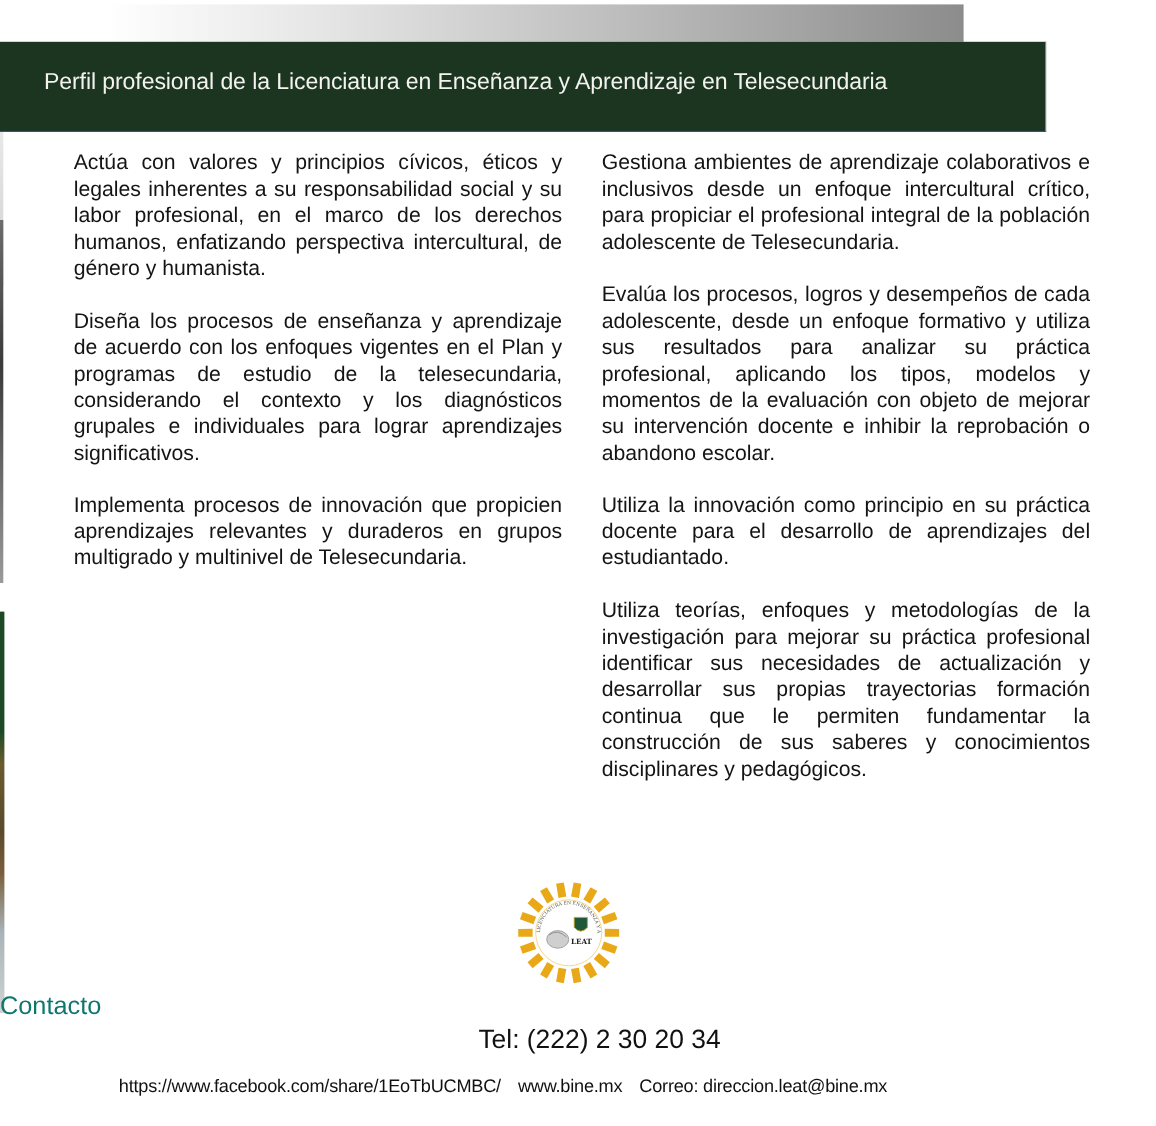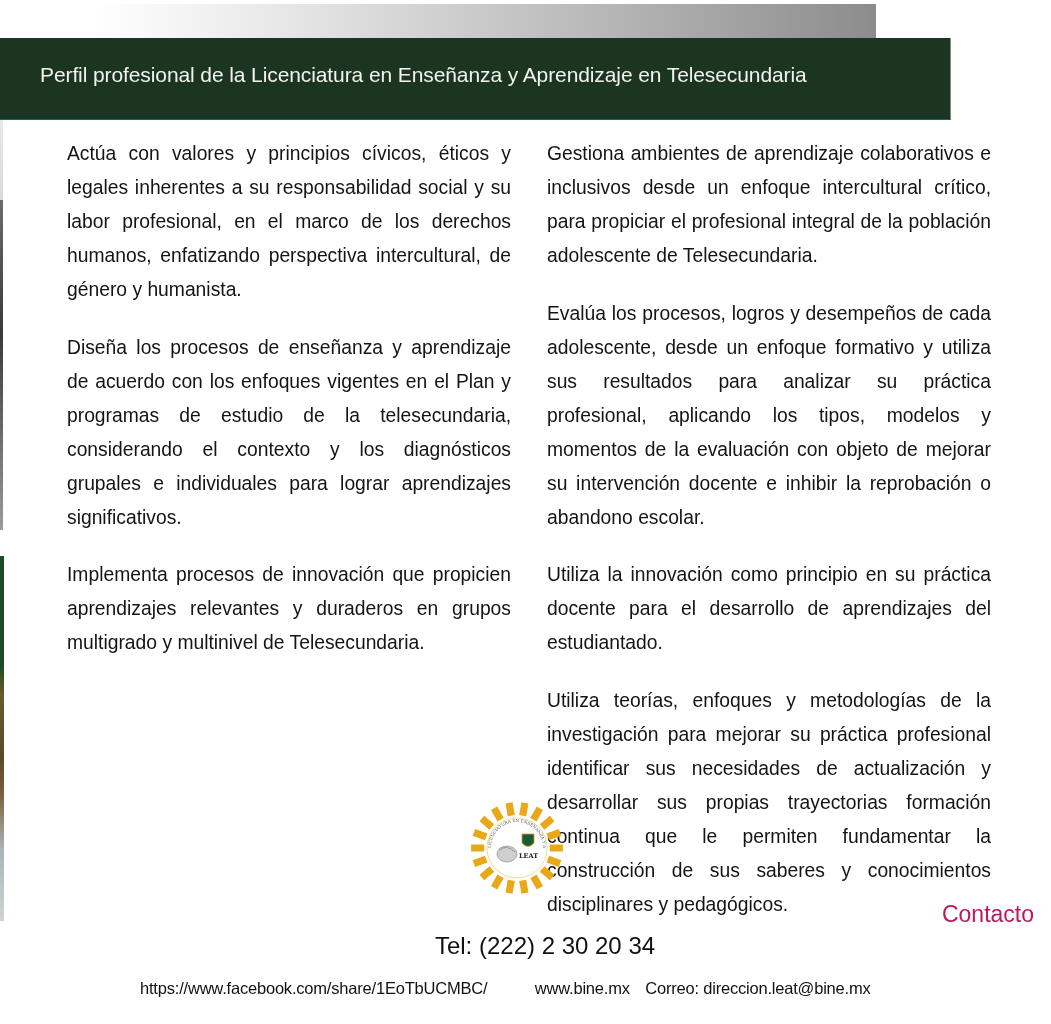--- a/index.html
+++ b/index.html
@@ -27,44 +27,44 @@
     .edge-strip-mid {
       position: absolute; left: 0; top: 200px; width: 3px; height: 330px;
       background: linear-gradient(#6c6c6c, #3a3a3a 40%, #9a9a9a);
     }
     .edge-strip-photo {
       position: absolute; left: 0; top: 556px; width: 4px; height: 365px;
       background: linear-gradient(#1d4a25 0%, #1d4a25 30%, #6b5a2e 38%, #5a4a2a 55%, #7a5e3b 65%, #a9b4b8 80%, #cfd3d2 100%);
     }
     .column {
       position: absolute; top: 137px; width: 444px;
-      font-family: "Liberation Sans", sans-serif; font-size: 19.3px; line-height: 34px;
+      font-family: "Liberation Sans", sans-serif; font-size: 19.3px; line-height: 24px;
       text-align: justify; color: #141414;
     }
     .col-left { left: 67px; }
     .col-right { left: 547px; }
     .para { margin: 0 0 23.5px 0; hyphens: none; }
     .logo {
       position: absolute; left: 467px; top: 800px; width: 100px; height: 96px;
     }
     .contact-title {
-      position: absolute; left: 0; width: 1034px; top: 901px; text-align: right;
-      font-family: "Liberation Sans", sans-serif; font-size: 23px; color: #be185d;
+      position: absolute; left: 0; width: 1034px; top: 901px; text-align: left;
+      font-family: "Liberation Sans", sans-serif; font-size: 23px; color: #0f766e;
     }
     .contact-phone {
       position: absolute; left: 0; width: 1034px; top: 932px; text-align: center;
       font-family: "Liberation Sans", sans-serif; font-size: 24px; color: #111; margin-left: 28px;
     }
     .footer-line {
       position: absolute; left: 108px; top: 979px; white-space: nowrap;
       font-family: "Liberation Sans", sans-serif; font-size: 16.5px; color: #111;
       letter-spacing: -0.2px;
     }
     .footer-line span { margin-right: 11px; }
-    a.plain { color: inherit; text-decoration: none; margin-left: 32px; }
+    a.plain { color: inherit; text-decoration: none; }
   </style>
 </head>
 <body>
 
 <div class="gradient-bar"></div>
 <div class="edge-strip-top"></div>
 <div class="edge-strip-mid"></div>
 <div class="edge-strip-photo"></div>
 
 <div class="header-band">

